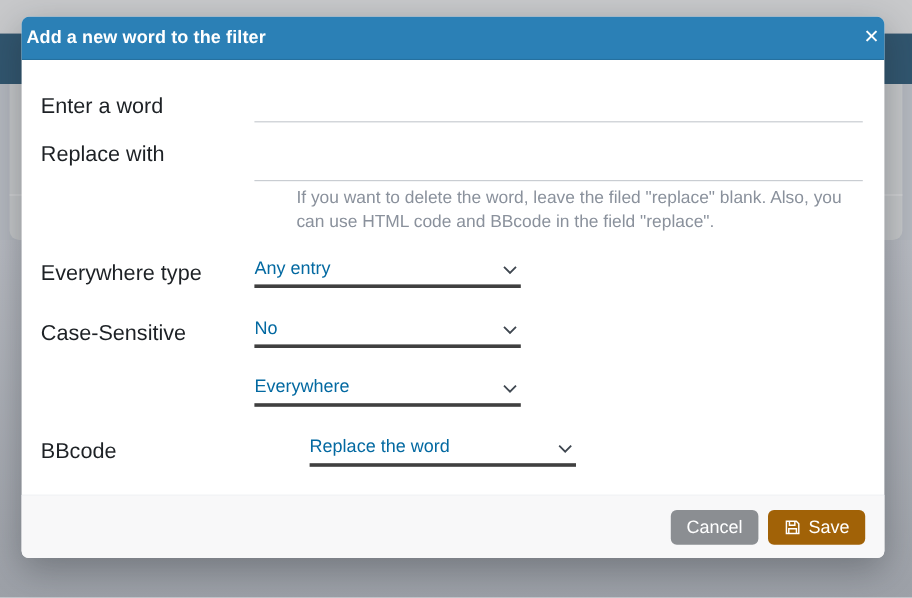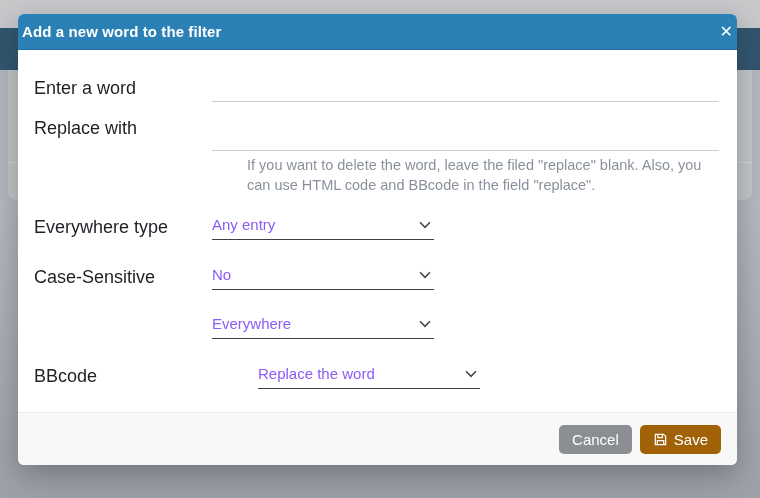--- a/index.html
+++ b/index.html
@@ -48,22 +48,22 @@
 
   .help-text{
     position:absolute;left:194px;right:18px;top:141px;
     font-size:14.5px;line-height:20px;color:#8a919c;margin-left:35px;
   }
 
   .select-wrap{position:absolute;left:194px;width:222px;height:27px;}
   .sel-2{top:199px;} .sel-3{top:249px;} .sel-4{top:298px;} .sel-5{top:348px;margin-left:46px;}
   .select-wrap select{
     width:100%;height:100%;appearance:none;-webkit-appearance:none;-moz-appearance:none;
-    border:none;border-bottom:1px solid #404040;border-radius:0;background:transparent;
-    font-family:inherit;font-size:15px;color:#8b5cf6;padding:0 22px 4px 0;outline:none;cursor:pointer;
+    border:none;border-bottom:3px solid #404040;border-radius:0;background:transparent;
+    font-family:inherit;font-size:15px;color:#0369a1;padding:0 22px 4px 0;outline:none;cursor:pointer;
   }
   .chev{position:absolute;right:3px;top:8px;pointer-events:none;line-height:0;}
 
   
   .modal-footer{
     position:absolute;left:0;bottom:0;width:100%;height:53px;box-sizing:border-box;
     background:#f8f8f9;border-top:1px solid #e8eaed;border-radius:0 0 6px 6px;
     display:flex;align-items:center;justify-content:flex-end;gap:8px;padding:0 16px;
   }
   .btn{

